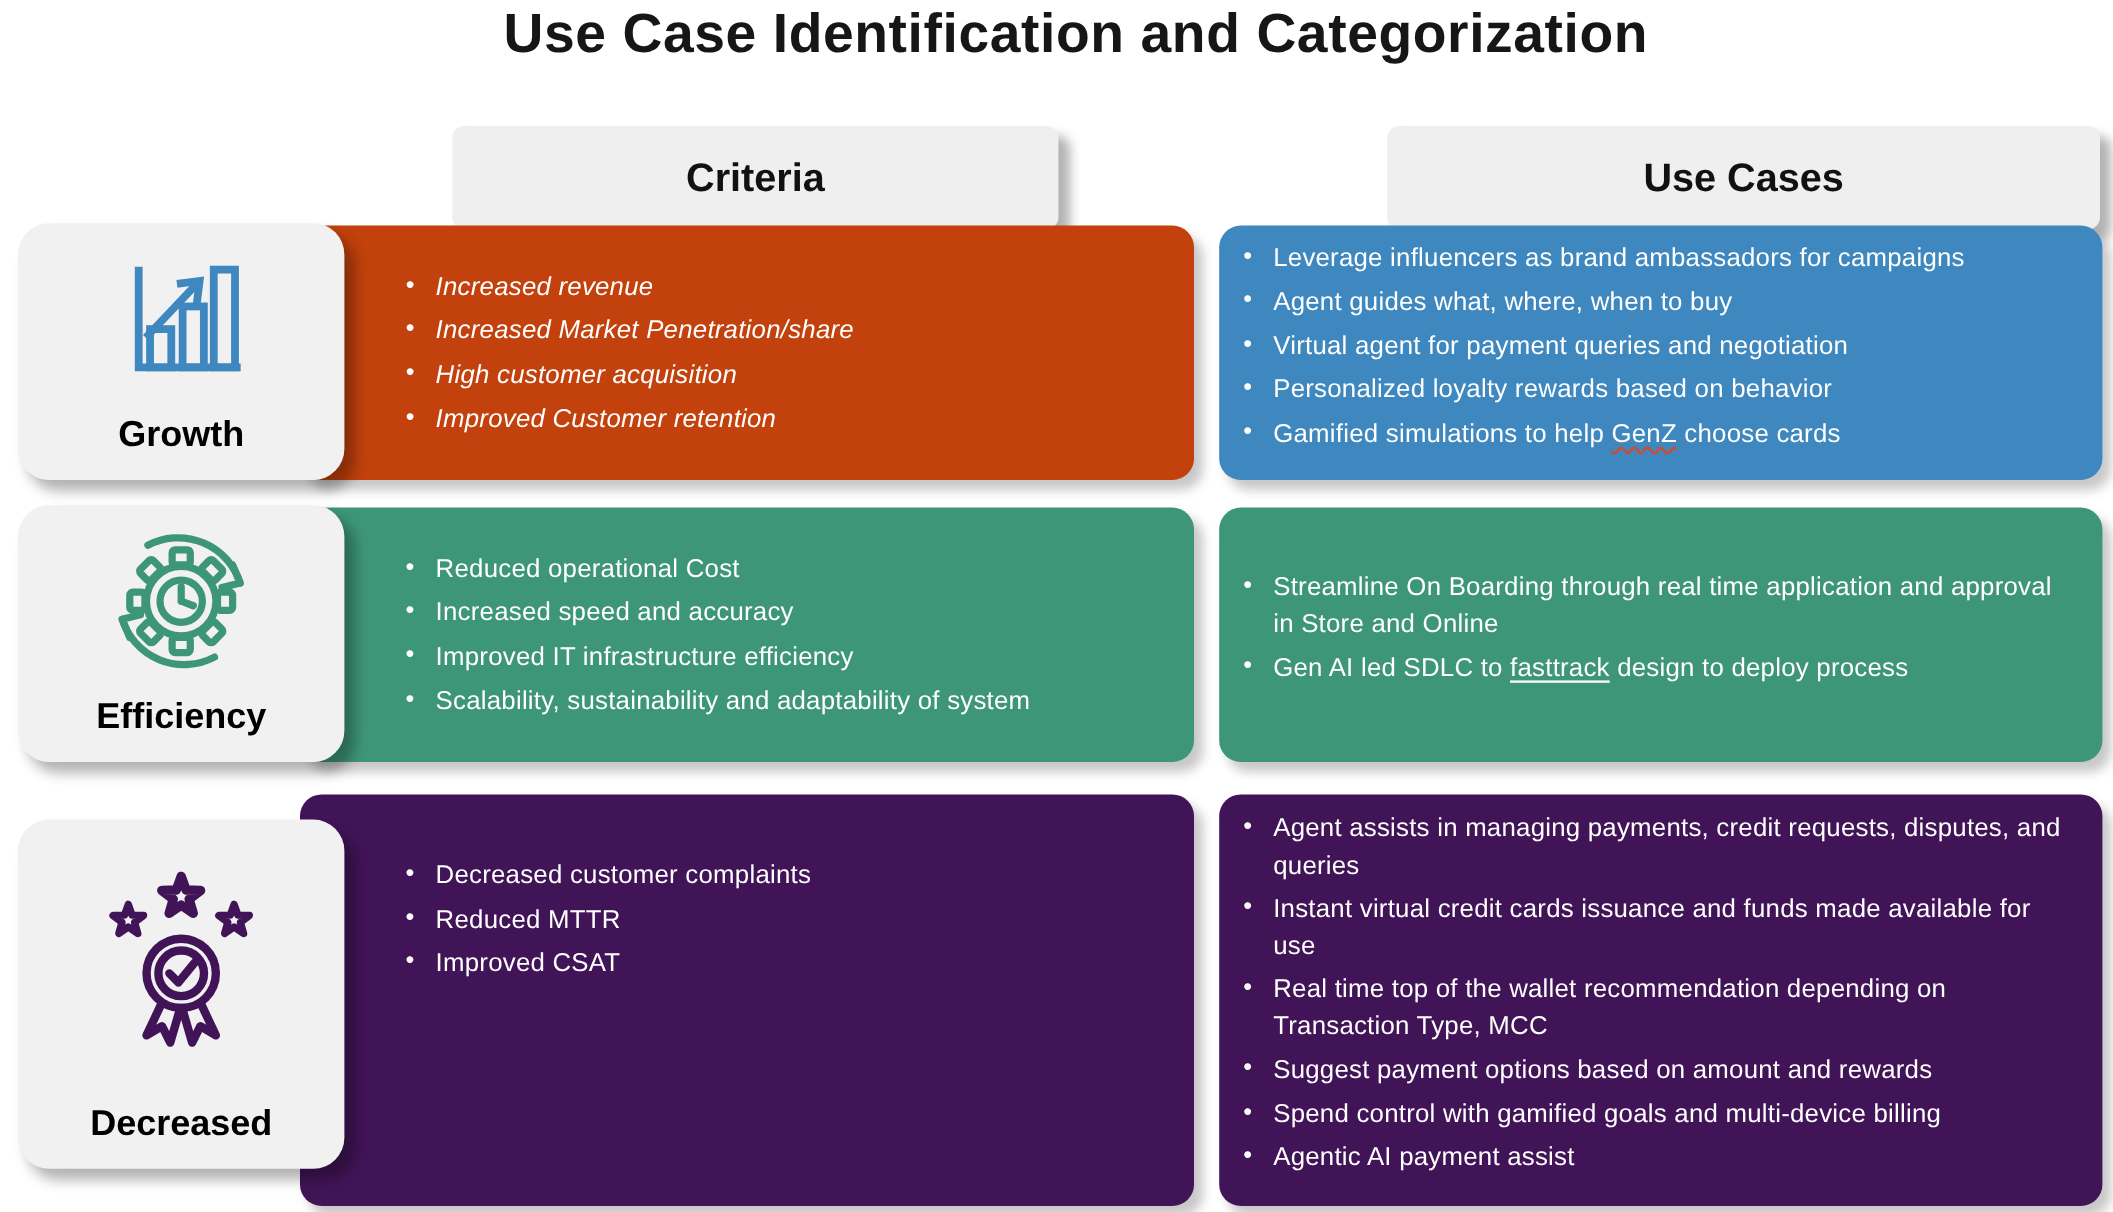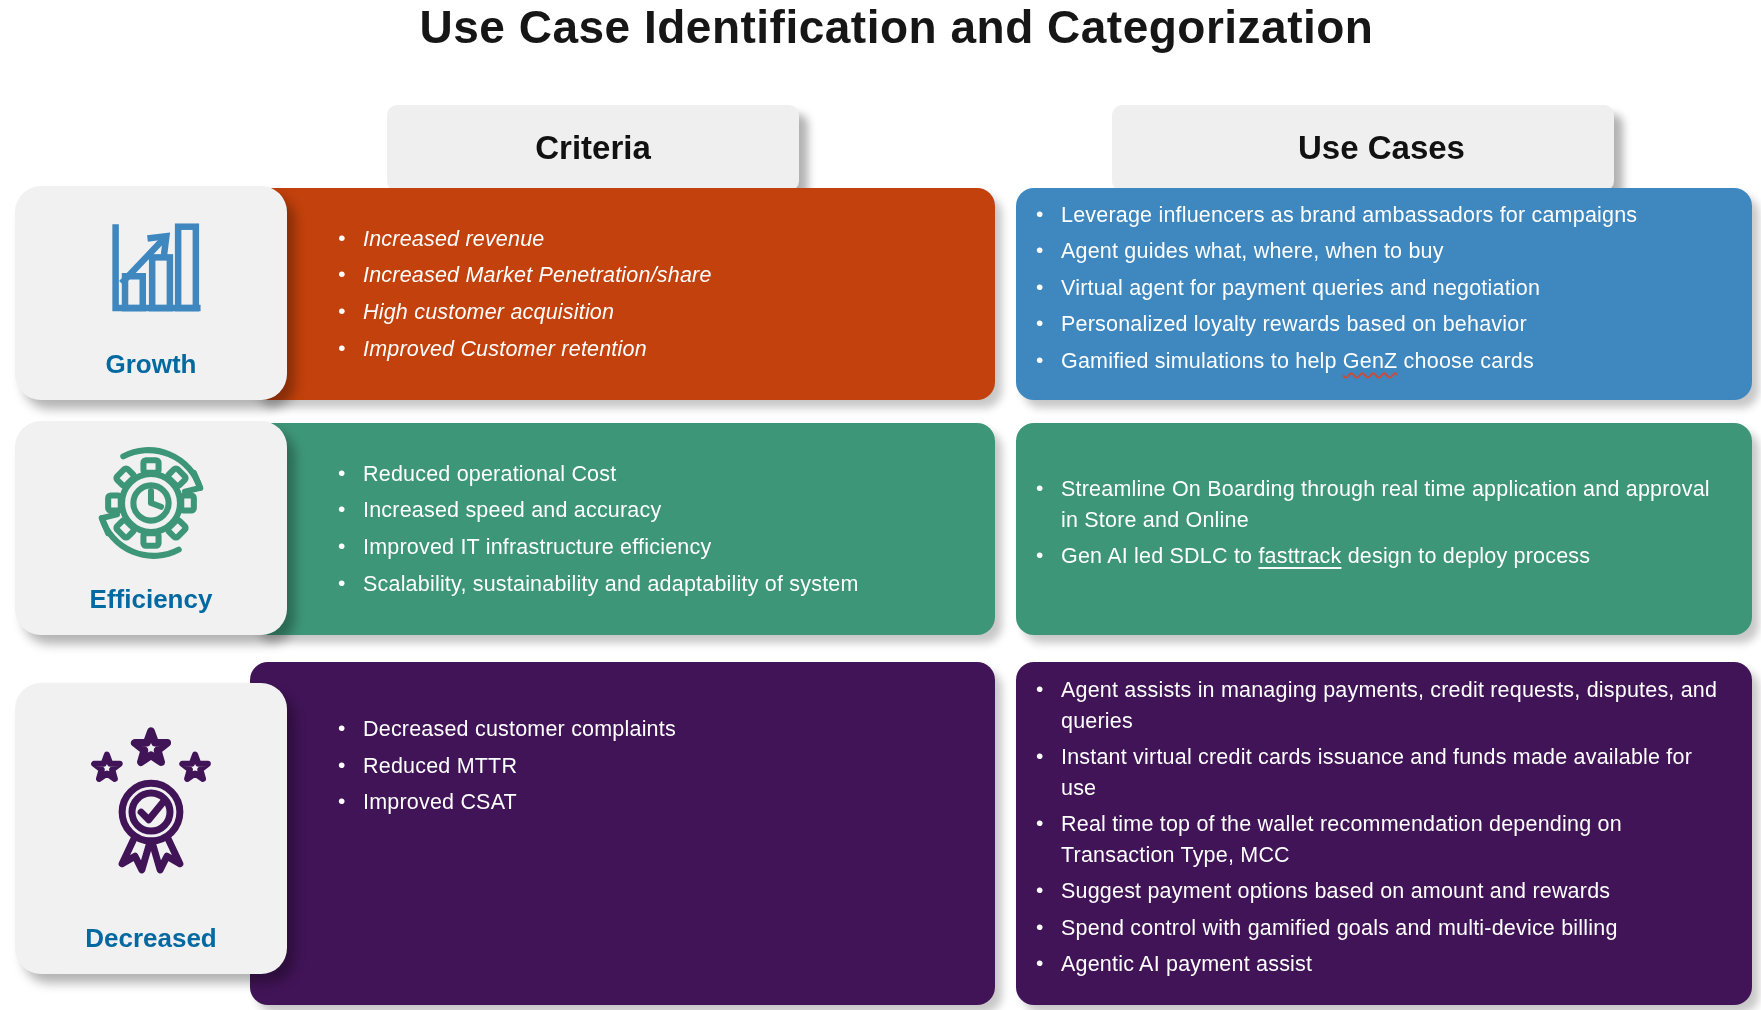--- a/index.html
+++ b/index.html
@@ -10,43 +10,43 @@
   .title {
     position:absolute; top:0; left:16px; width:100%; text-align:center;
     font-size:46px; font-weight:700; color:#161616; letter-spacing:0.5px;
   }
   .header-box {
     position:absolute; top:105px; height:86px; background:#efefef;
     border-radius:10px; box-shadow:9px 9px 9px rgba(0,0,0,0.30);
     display:flex; align-items:center; justify-content:center;
     font-size:33px; font-weight:700; color:#111;
   }
-  .header-criteria { left:387px; width:412px; }
-  .header-usecases { left:1112px; width:465px;padding-left:37px; }
+  .header-criteria { left:377px; width:505px; }
+  .header-usecases { left:1156px; width:594px; }
 
   .band {
     position:absolute; border-radius:18px; color:#ffffff;
     box-shadow:7px 8px 9px rgba(0,0,0,0.22);
   }
   .criteria-band { left:250px; width:745px; }
   .usecase-band  { left:1016px; width:736px; }
   .r1 { top:188px; height:212px; }
   .r2 { top:423px; height:212px; }
   .r3 { top:662px; height:343px; }
 
   .icon-card {
     position:absolute; left:15px; width:272px; background:#f1f1f2;
     border-radius:26px; box-shadow:8px 9px 11px rgba(0,0,0,0.30);
     display:flex; flex-direction:column; align-items:center;
   }
   .card1 { top:186px; height:214px; }
   .card2 { top:421px; height:214px; }
   .card3 { top:683px; height:291px; }
   .icon-wrap { flex:1; display:flex; align-items:center; justify-content:center; width:100%; }
-  .card-label { font-size:26px; font-weight:700; color:#0369a1; padding-bottom:20px; }
+  .card-label { font-size:30px; font-weight:700; color:#000000; padding-bottom:20px; }
 
   ul.bullets {
     list-style:none; margin:0; height:100%; box-sizing:border-box;
     display:flex; flex-direction:column; justify-content:center;
     font-size:21.5px; line-height:1.42; letter-spacing:0.2px; gap:6px;
   }
   .criteria-bullets { padding:10px 26px 10px 86px; }
   .usecase-bullets  { padding:0 30px 12px 18px; gap:4px; line-height:1.48; }
   ul.bullets li { position:relative; padding-left:27px; }
   ul.bullets li::before {

